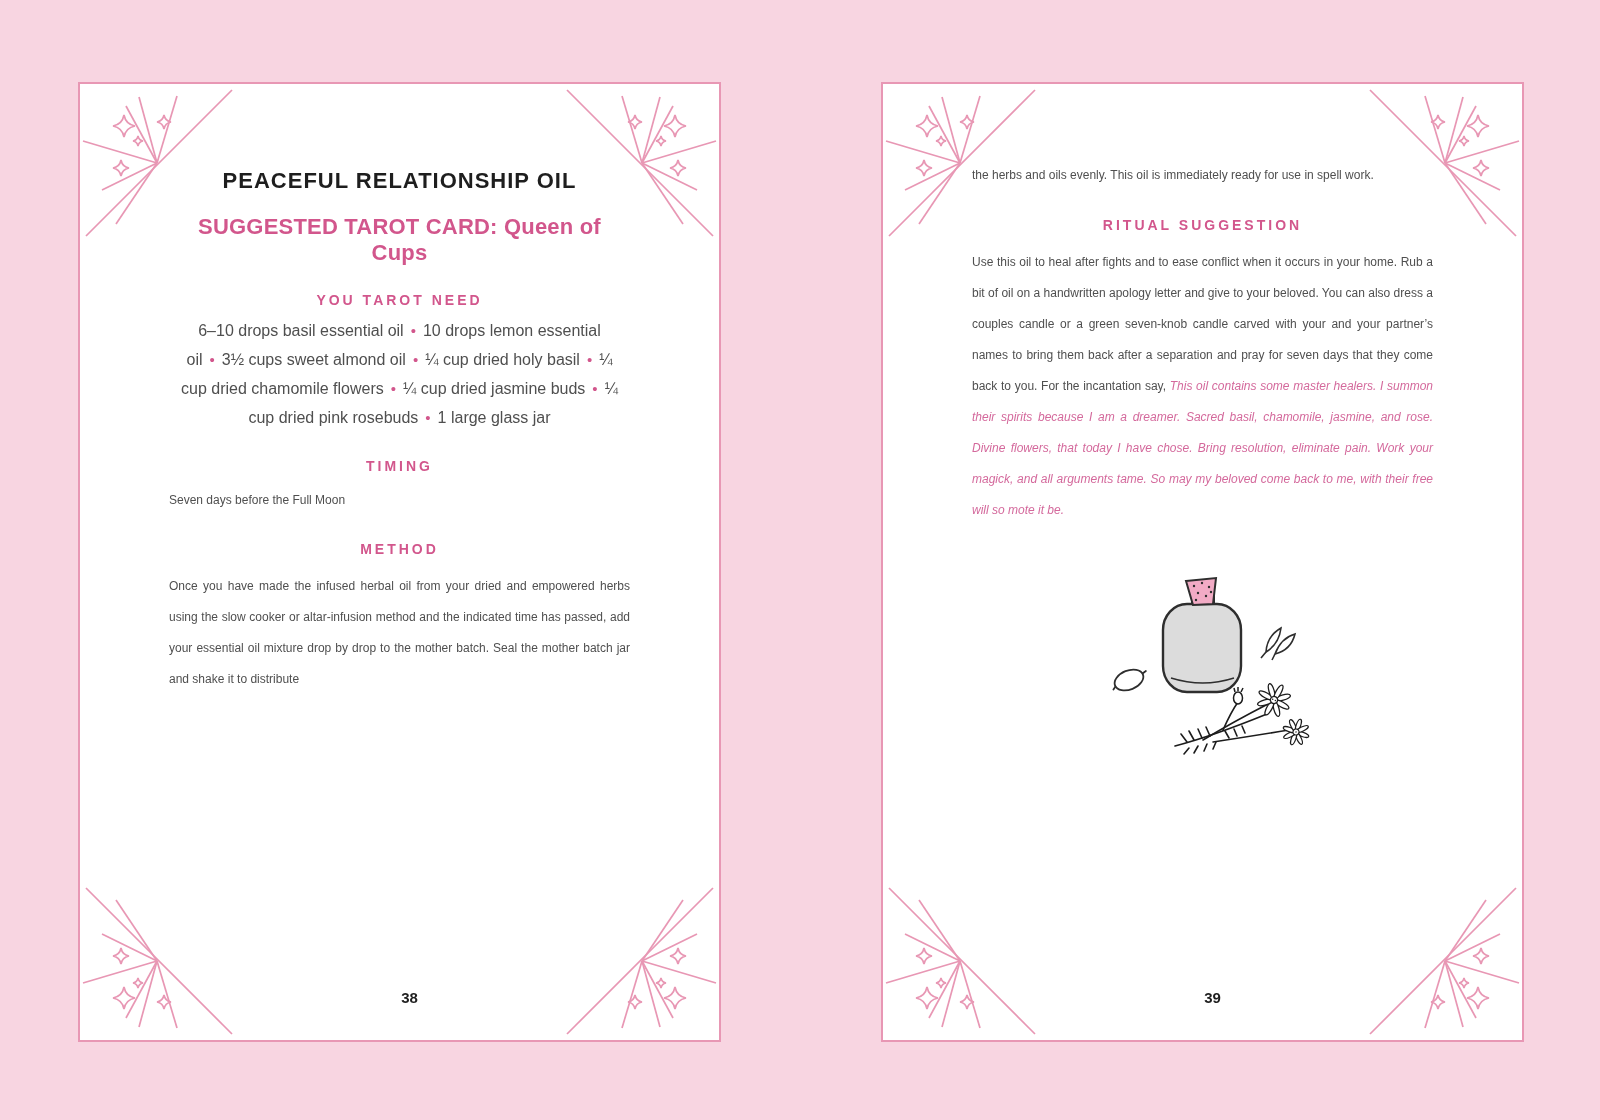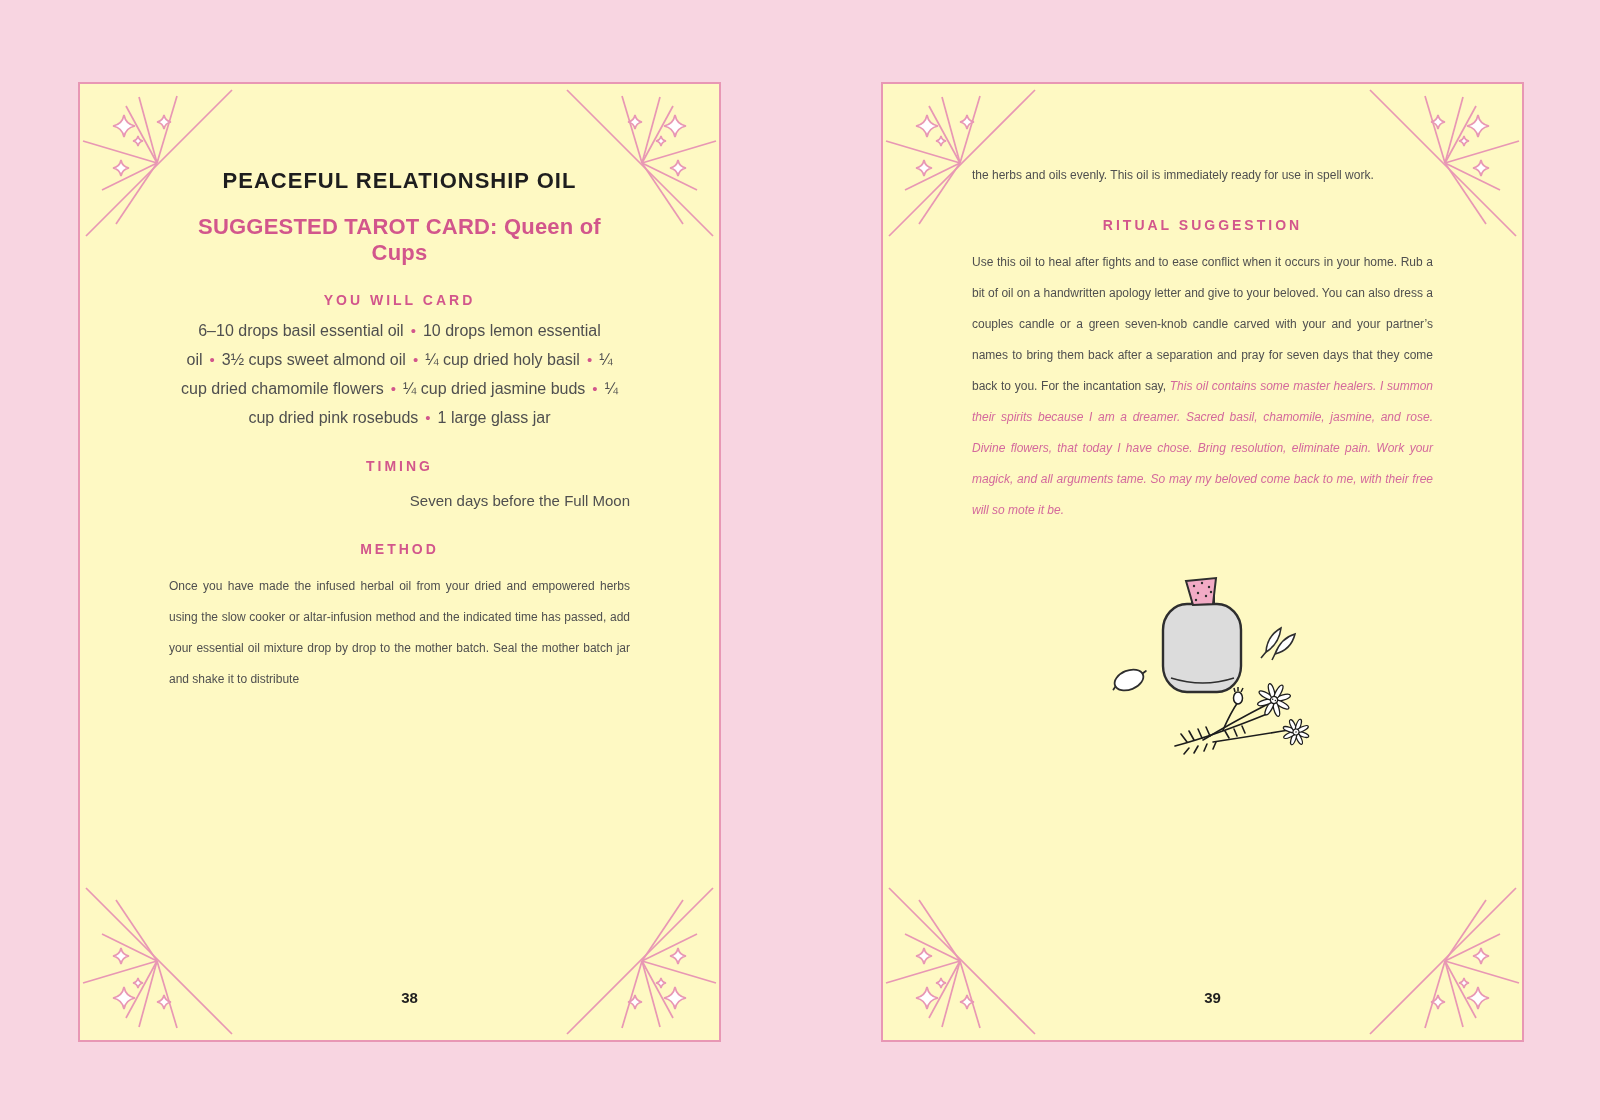--- a/index.html
+++ b/index.html
@@ -4,21 +4,21 @@
 <style>
   html,body{margin:0;padding:0;}
   .canvas{
     position:relative; width:1600px; height:1120px;
     background:#f8d5e1; overflow:hidden;
     font-family:"Liberation Sans", sans-serif;
     color:#4f4f4f;
   }
   .page{
     position:absolute; top:82px; width:643px; height:960px;
-    background:#fef9c3; border:2px solid #e897b4; box-sizing:border-box;
+    background:#ffffff; border:2px solid #e897b4; box-sizing:border-box;
   }
   .page-left{ left:78px; }
   .page-right{ left:881px; }
 
   
   .corner{ position:absolute; width:160px; height:160px; pointer-events:none; }
   .corner.tl{ top:0; left:0; }
   .corner.tr{ top:0; right:0; transform:scaleX(-1); }
   .corner.bl{ bottom:0; left:0; transform:scaleY(-1); }
   .corner.br{ bottom:0; right:0; transform:scale(-1,-1); }
@@ -40,21 +40,21 @@
   .section-heading{
     margin:26px 0 0 0; text-align:center;
     font-size:14px; font-weight:bold; letter-spacing:3px; color:#d2568c;
   }
   .ingredients{
     margin:8px auto 16px; width:450px; text-align:center;
     font-size:16px; line-height:29px; color:#4f4f4f;
   }
   .ingredients .dot{ color:#d2568c; margin:0 7px; font-size:15px; }
   .center-par{
-    margin:12px 0 0 0; text-align:right; font-size:15px; line-height:29px;
+    margin:12px 0 0 0; text-align:left; font-size:12px; line-height:29px;
   }
   .method-par{ margin:14px 0 0 0; }
   .cont-par{ margin:76px 0 0 0; }
   .ritual-par{ margin:14px 0 12px 0; }
   .incant{ color:#d4699c; font-style:italic; }
   .page-number{
     position:absolute; bottom:34px; left:0; right:0; text-align:center;
     font-size:15px; font-weight:bold; color:#1e1e1e;padding-left:20px;
   }
   .illo-wrap{ margin:26px 0 0 0; text-align:center; }
@@ -93,21 +93,21 @@
         <use href="#corner-art"></use>
       </svg>
     <svg class="corner br" viewBox="0 0 160 160">
         <use href="#corner-art"></use>
       </svg>
 
     <div class="content">
       <h1 class="title">PEACEFUL RELATIONSHIP OIL</h1>
       <h2 class="subtitle">SUGGESTED TAROT CARD: Queen of Cups</h2>
 
-      <h3 class="section-heading">YOU WILL CARD</h3>
+      <h3 class="section-heading">YOU TAROT NEED</h3>
       <div class="ingredients" id="ingredients-list"><span>6–10 drops basil essential oil</span><span class="dot">•</span><span>10 drops lemon essential oil</span><span class="dot">•</span><span>3½ cups sweet almond oil</span><span class="dot">•</span><span>¼ cup dried holy basil</span><span class="dot">•</span><span>¼ cup dried chamomile flowers</span><span class="dot">•</span><span>¼ cup dried jasmine buds</span><span class="dot">•</span><span>¼ cup dried pink rosebuds</span><span class="dot">•</span><span>1 large glass jar</span></div>
 
       <h3 class="section-heading">TIMING</h3>
       <p class="center-par">Seven days before the Full Moon</p>
 
       <h3 class="section-heading">METHOD</h3>
       <p class="body-par method-par">Once you have made the infused herbal oil from your dried and empowered herbs using the slow cooker or altar-infusion method and the indicated time has passed, add your essential oil mixture drop by drop to the mother batch. Seal the mother batch jar and shake it to distribute</p>
     </div>
 
     <div class="page-number">38</div>

